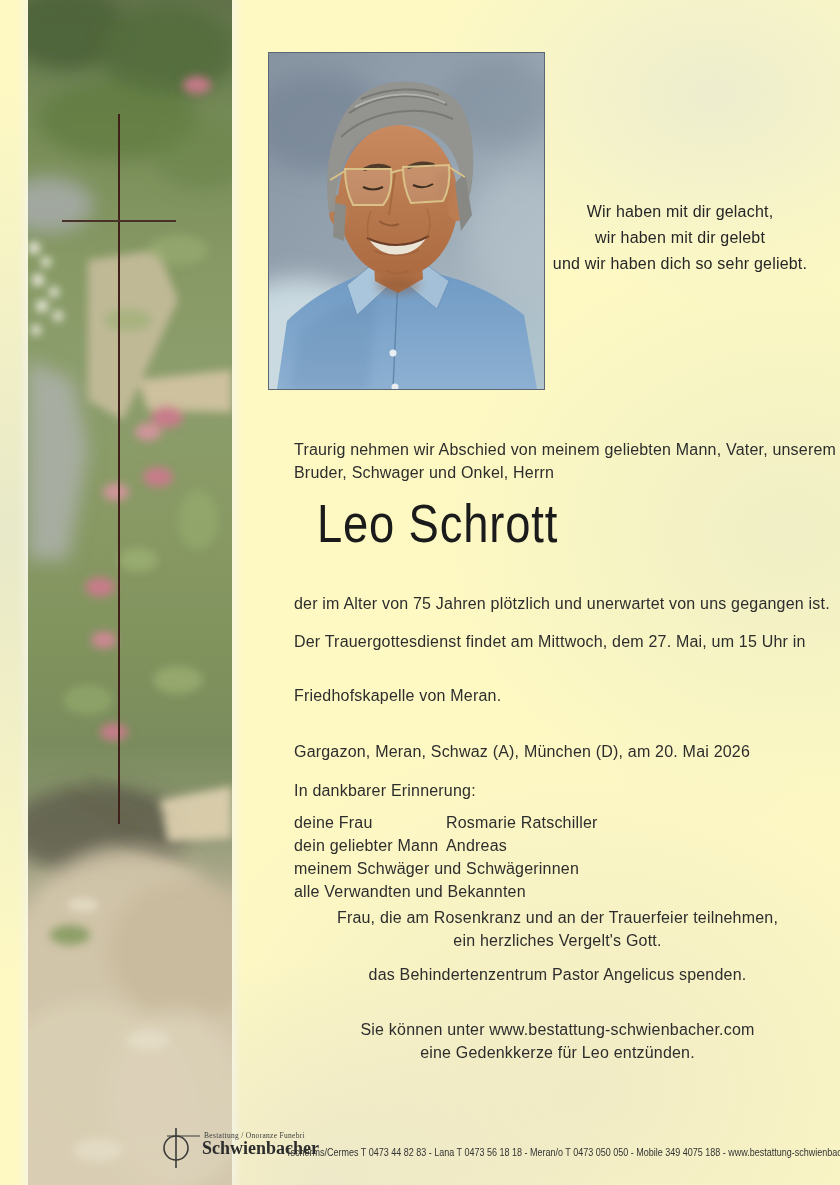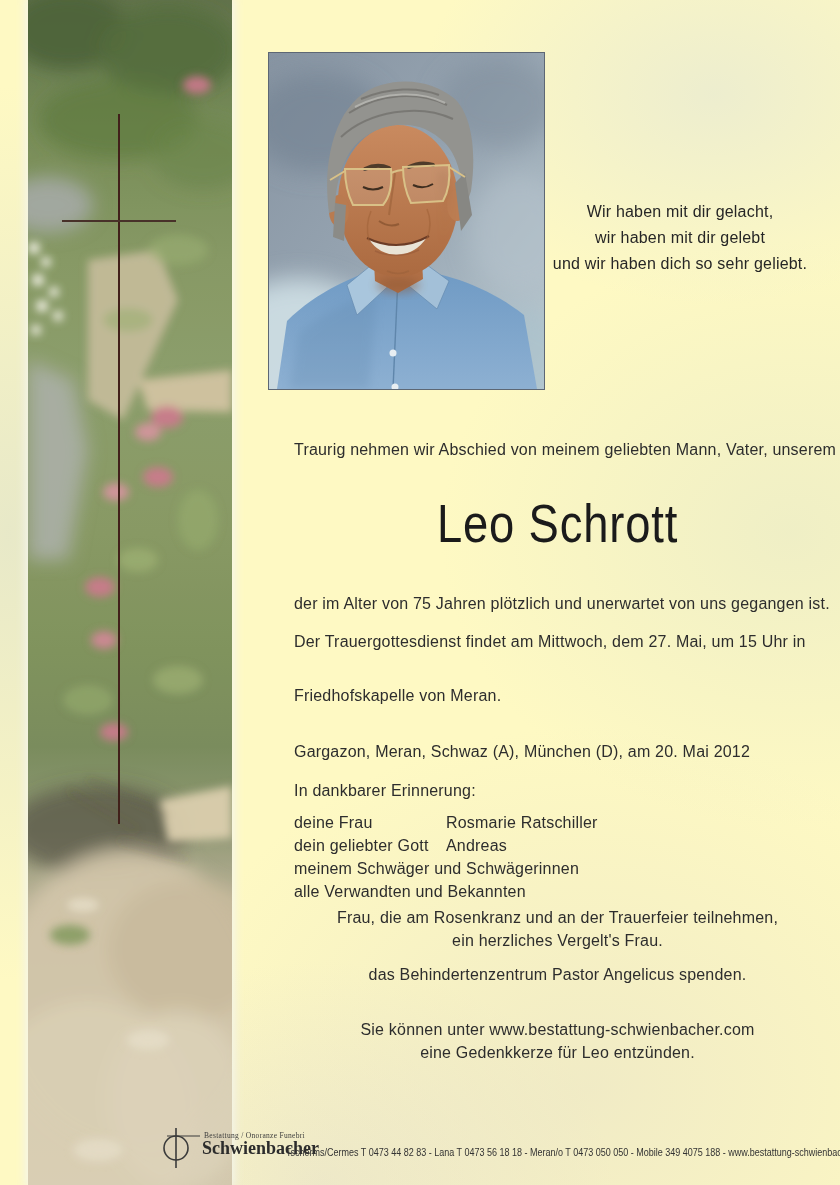--- a/index.html
+++ b/index.html
@@ -30,21 +30,21 @@
   }
   .portrait svg{display:block;width:100%;height:100%;}
   .poem{
     position:absolute;left:520px;top:199px;width:320px;text-align:center;
     font-size:16px;line-height:26px;color:#262626;letter-spacing:.2px;
   }
   .content{position:absolute;left:268px;top:0;width:527px;height:1185px;}
   .blk{position:absolute;left:2px;font-size:16px;line-height:23px;letter-spacing:.2px;margin-left:24px;}
   .nowrap{white-space:nowrap;}
   .center{width:527px;text-align:center;}
-  .name-blk{top:489px;width:527px;text-align:center;line-height:68px;}
+  .name-blk{top:489px;width:527px;text-align:left;line-height:68px;}
   .deceased-name{
     display:inline-block;font-size:54px;font-weight:400;color:#1b1b1b;
     letter-spacing:1px;white-space:nowrap;transform:scaleX(.84);transform-origin:center;
   }
   .family-row .rel{display:inline-block;min-width:152px;}
   .candle-blk{font-size:16px;line-height:23px;}
   .footer{position:absolute;left:160px;top:1122px;width:680px;height:50px;}
   .logo-icon{position:absolute;left:0;top:2px;}
   .logo-tagline{
     position:absolute;left:44px;top:9px;font-family:Liberation Serif, serif;
@@ -225,58 +225,59 @@
   <div class="poem">
     <div class="nowrap">Wir haben mit dir gelacht,</div>
     <div class="nowrap">wir haben mit dir gelebt</div>
     <div class="nowrap">und wir haben dich so sehr geliebt.</div>
   </div>
 
   <div class="content">
 
     <div class="blk" style="top:438px">
       <div class="nowrap">Traurig nehmen wir Abschied von meinem geliebten Mann, Vater, unserem</div>
+      <div class="nowrap">Bruder, Schwager und Onkel, Herrn</div>
     </div>
 
     <div class="blk name-blk">
       <span class="deceased-name">Leo Schrott</span>
     </div>
 
     <div class="blk nowrap" style="top:592px">der im Alter von 75 Jahren plötzlich und unerwartet von uns gegangen ist.</div>
 
     <div class="blk" style="top:630px">
       <div class="nowrap">Der Trauergottesdienst findet am Mittwoch, dem 27. Mai, um 15 Uhr in</div>
     </div>
 
     <div class="blk" style="top:684px">
       <div class="nowrap">Friedhofskapelle von Meran.</div>
     </div>
 
-    <div class="blk nowrap" style="top:740px">Gargazon, Meran, Schwaz (A), München (D), am 20. Mai 2012</div>
+    <div class="blk nowrap" style="top:740px">Gargazon, Meran, Schwaz (A), München (D), am 20. Mai 2026</div>
 
     <div class="blk nowrap" style="top:779px">In dankbarer Erinnerung:</div>
 
     <div class="blk" style="top:811px">
       <div class="nowrap family-row">
         <span class="rel">deine Frau</span><span>Rosmarie Ratschiller</span>
       </div>
       <div class="nowrap family-row">
-        <span class="rel">dein geliebter Gott</span><span>Andreas</span>
+        <span class="rel">dein geliebter Mann</span><span>Andreas</span>
       </div>
       <div class="nowrap family-row">
         <span class="rel">meinem Schwäger und Schwägerinnen</span><span></span>
       </div>
       <div class="nowrap family-row">
         <span class="rel">alle Verwandten und Bekannten</span><span></span>
       </div>
     </div>
 
     <div class="blk center" style="top:906px">
       <div class="nowrap">Frau, die am Rosenkranz und an der Trauerfeier teilnehmen,</div>
-      <div class="nowrap">ein herzliches Vergelt's Frau.</div>
+      <div class="nowrap">ein herzliches Vergelt's Gott.</div>
     </div>
 
     <div class="blk center" style="top:963px">
       <div class="nowrap">das Behindertenzentrum Pastor Angelicus spenden.</div>
     </div>
 
     <div class="blk center candle-blk" style="top:1018px">
       <div class="nowrap">Sie können unter www.bestattung-schwienbacher.com</div>
       <div class="nowrap">eine Gedenkkerze für Leo entzünden.</div>
     </div>

